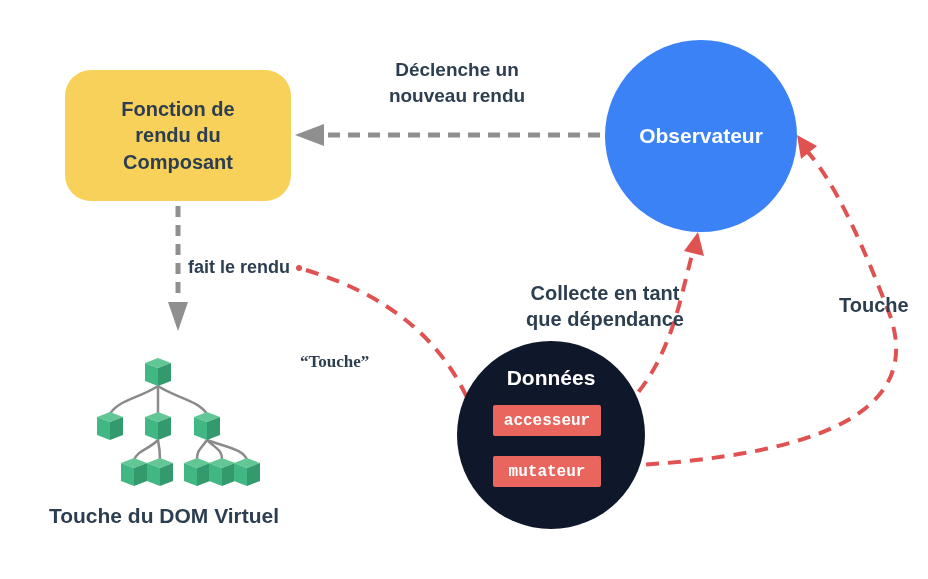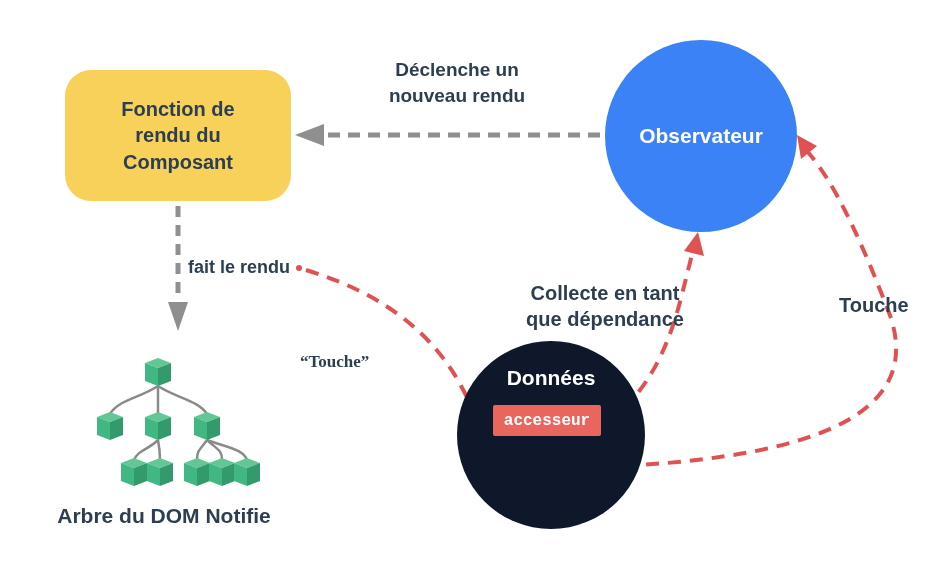--- a/index.html
+++ b/index.html
@@ -146,17 +146,18 @@
 
   <div class="label lbl-touch">“Touche”</div>
 
   <div class="label lbl-collect">Collecte en tant que dépendance</div>
 
   <div class="label lbl-notify">Touche</div>
 
   <div class="circle data-circle" style="background-color: #0f172a;">
     <div class="data-title">Données</div>
     <div class="pill pill-accessor" style="background-color: rgb(233, 102, 95);">accesseur</div>
+    <div class="pill pill-mutator" style="background-color: rgb(233, 102, 95);">mutateur</div>
   </div>
 
-  <div class="label lbl-tree">Arbre du DOM Notifie</div>
+  <div class="label lbl-tree">Touche du DOM Virtuel</div>
 
 </div>
 
 </body></html>

